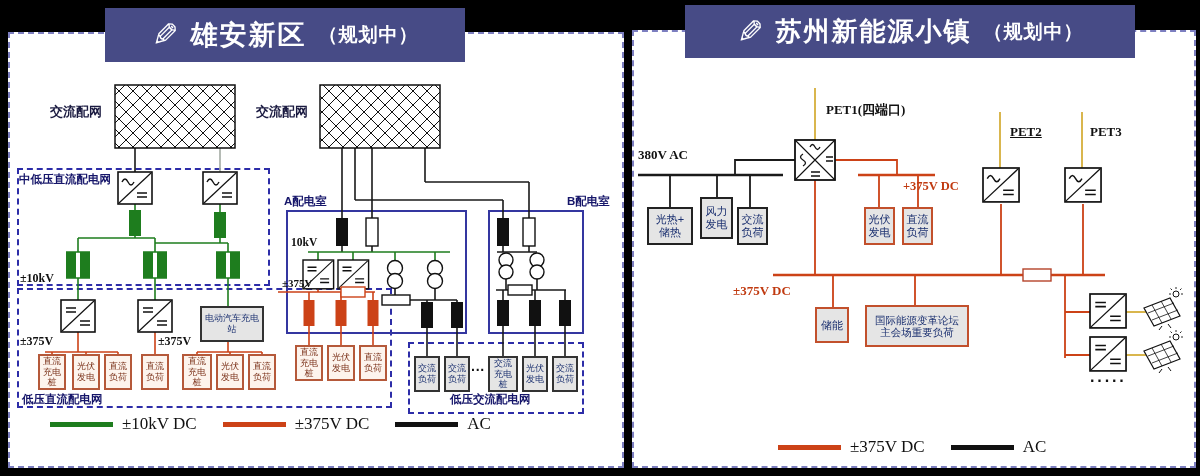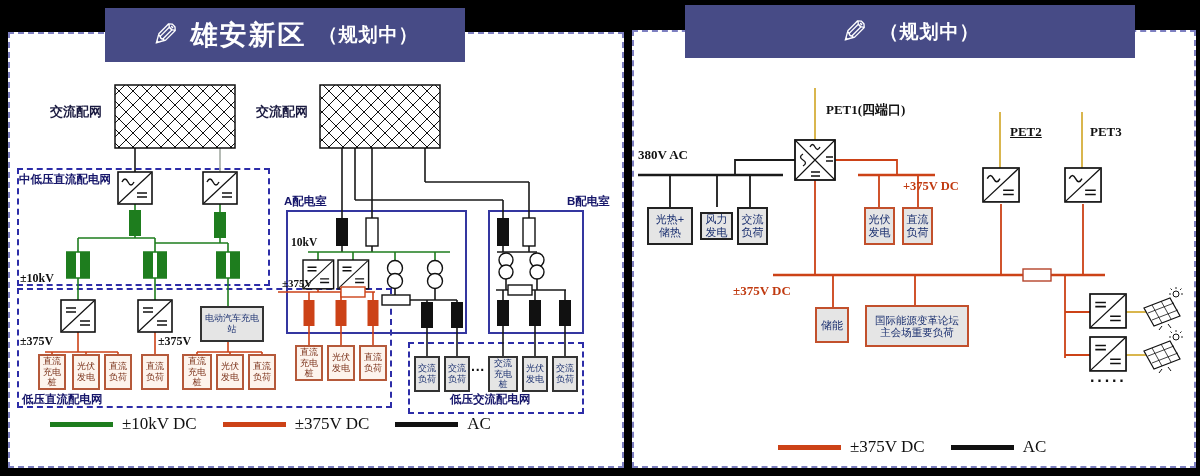--- a/index.html
+++ b/index.html
@@ -38,20 +38,21 @@
   <div class="panel" style="left:8px;top:32px;width:616px;height:436px;"></div>
   <div class="panel" style="left:632px;top:30px;width:564px;height:438px;"></div>
 
   <div class="banner" style="left: 105px; top: 8px; width: 360px; height: 54px; background: rgb(71, 75, 134);">
     <span class="pen">✎</span>
     <span class="t">雄安新区</span>
     <span class="n">（规划中）</span>
   </div>
   <div class="banner" style="left: 685px; top: 5px; width: 450px; height: 53px; background: rgb(71, 75, 134);">
     <span class="pen">✎</span>
+    <span class="t" style="font-size:26px;">苏州新能源小镇</span>
     <span class="n">（规划中）</span>
   </div>
 
   <div class="region" style="left:17px;top:168px;width:253px;height:118px;"></div>
   <div class="region" style="left:17px;top:288px;width:375px;height:120px;"></div>
   <div class="region" style="left:408px;top:342px;width:176px;height:72px;"></div>
   <div class="room" style="left:286px;top:210px;width:181px;height:124px;"></div>
   <div class="room" style="left:488px;top:210px;width:96px;height:124px;"></div>
 
   <svg class="overlay" width="1200" height="476" viewBox="0 0 1200 476">
@@ -295,21 +296,21 @@
   <div class="lbl volt" style="left:826px;top:101px;font-size:13px;">PET1(四端口)</div>
   <div class="lbl volt" style="left:638px;top:147px;font-size:13px;">380V AC</div>
   <div class="lbl voltr" style="left:903px;top:147px;font-size:12.5px;margin-top:32px;">+375V DC</div>
   <div class="lbl volt" style="left:1010px;top:124px;font-size:13px;text-decoration:underline;">PET2</div>
   <div class="lbl volt" style="left:1090px;top:124px;font-size:13px;">PET3</div>
   <div class="lbl voltr" style="left:733px;top:283px;">±375V DC</div>
   <div class="lbl" style="left:1090px;top:372px;font-size:16px;font-weight:bold;letter-spacing:2px;color:#111;">·····</div>
 
   <div class="box rk" style="left:647px;top:207px;width:46px;height:38px;">光热+
 储热</div>
-  <div class="box rk" style="left:700px;top:212px;width:33px;height:28px;">风力
+  <div class="box rk" style="left:700px;top:197px;width:33px;height:42px;">风力
 发电</div>
   <div class="box rk" style="left:737px;top:207px;width:31px;height:38px;">交流
 负荷</div>
   <div class="box ro" style="left:864px;top:207px;width:31px;height:38px;">光伏
 发电</div>
   <div class="box ro" style="left:902px;top:207px;width:31px;height:38px;">直流
 负荷</div>
   <div class="box ro" style="left:815px;top:307px;width:34px;height:36px;">储能</div>
   <div class="box ro" style="left:865px;top:305px;width:104px;height:42px;font-size:10.5px;">国际能源变革论坛
 主会场重要负荷</div>

